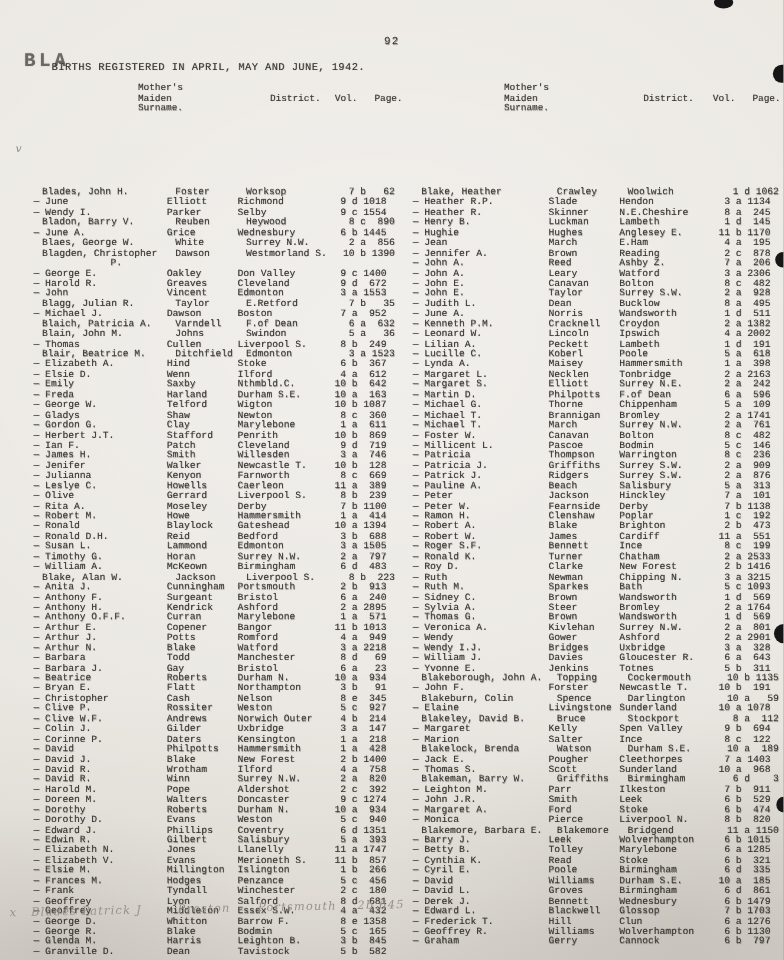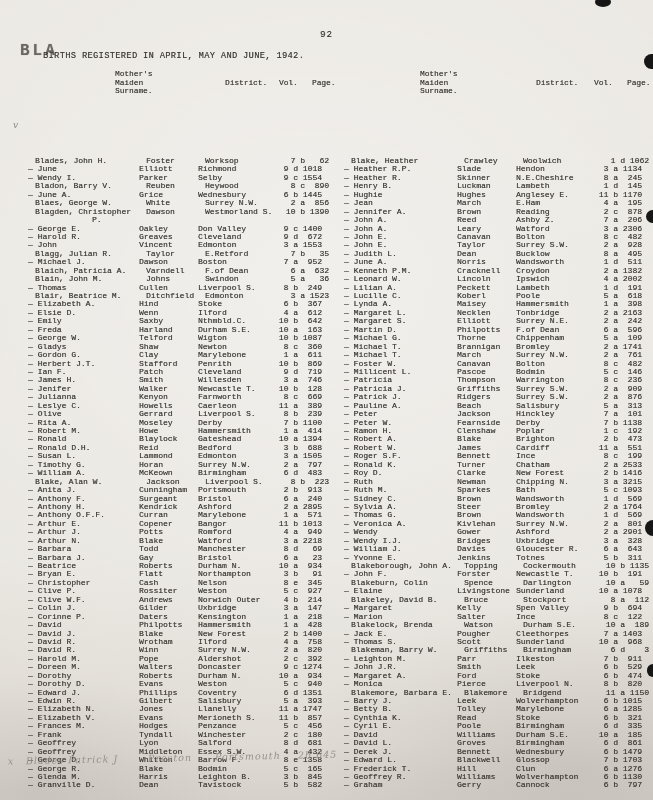--- a/index.html
+++ b/index.html
@@ -138,20 +138,21 @@
       <div class="row"><span class="c name">— David R.</span><span class="c mother">Wrotham</span><span class="c district">Ilford</span><span class="c vol">4 a</span><span class="c page">758</span></div>
       <div class="row"><span class="c name">— David R.</span><span class="c mother">Winn</span><span class="c district">Surrey N.W.</span><span class="c vol">2 a</span><span class="c page">820</span></div>
       <div class="row"><span class="c name">— Harold M.</span><span class="c mother">Pope</span><span class="c district">Aldershot</span><span class="c vol">2 c</span><span class="c page">392</span></div>
       <div class="row"><span class="c name">— Doreen M.</span><span class="c mother">Walters</span><span class="c district">Doncaster</span><span class="c vol">9 c</span><span class="c page">1274</span></div>
       <div class="row"><span class="c name">— Dorothy</span><span class="c mother">Roberts</span><span class="c district">Durham N.</span><span class="c vol">10 a</span><span class="c page">934</span></div>
       <div class="row"><span class="c name">— Dorothy D.</span><span class="c mother">Evans</span><span class="c district">Weston</span><span class="c vol">5 c</span><span class="c page">940</span></div>
       <div class="row"><span class="c name">— Edward J.</span><span class="c mother">Phillips</span><span class="c district">Coventry</span><span class="c vol">6 d</span><span class="c page">1351</span></div>
       <div class="row"><span class="c name">— Edwin R.</span><span class="c mother">Gilbert</span><span class="c district">Salisbury</span><span class="c vol">5 a</span><span class="c page">393</span></div>
       <div class="row"><span class="c name">— Elizabeth N.</span><span class="c mother">Jones</span><span class="c district">Llanelly</span><span class="c vol">11 a</span><span class="c page">1747</span></div>
       <div class="row"><span class="c name">— Elizabeth V.</span><span class="c mother">Evans</span><span class="c district">Merioneth S.</span><span class="c vol">11 b</span><span class="c page">857</span></div>
+      <div class="row"><span class="c name">— Elsie M.</span><span class="c mother">Millington</span><span class="c district">Islington</span><span class="c vol">1 b</span><span class="c page">266</span></div>
       <div class="row"><span class="c name">— Frances M.</span><span class="c mother">Hodges</span><span class="c district">Penzance</span><span class="c vol">5 c</span><span class="c page">456</span></div>
       <div class="row"><span class="c name">— Frank</span><span class="c mother">Tyndall</span><span class="c district">Winchester</span><span class="c vol">2 c</span><span class="c page">180</span></div>
       <div class="row"><span class="c name">— Geoffrey</span><span class="c mother">Lyon</span><span class="c district">Salford</span><span class="c vol">8 d</span><span class="c page">681</span></div>
       <div class="row"><span class="c name">— Geoffrey</span><span class="c mother">Middleton</span><span class="c district">Essex S.W.</span><span class="c vol">4 a</span><span class="c page">432</span></div>
       <div class="row"><span class="c name">— George D.</span><span class="c mother">Whitton</span><span class="c district">Barrow F.</span><span class="c vol">8 e</span><span class="c page">1358</span></div>
       <div class="row"><span class="c name">— George R.</span><span class="c mother">Blake</span><span class="c district">Bodmin</span><span class="c vol">5 c</span><span class="c page">165</span></div>
       <div class="row"><span class="c name">— Glenda M.</span><span class="c mother">Harris</span><span class="c district">Leighton B.</span><span class="c vol">3 b</span><span class="c page">845</span></div>
       <div class="row"><span class="c name">— Granville D.</span><span class="c mother">Dean</span><span class="c district">Tavistock</span><span class="c vol">5 b</span><span class="c page">582</span></div>
     </div>
   <div class="col type" id="col-right">

